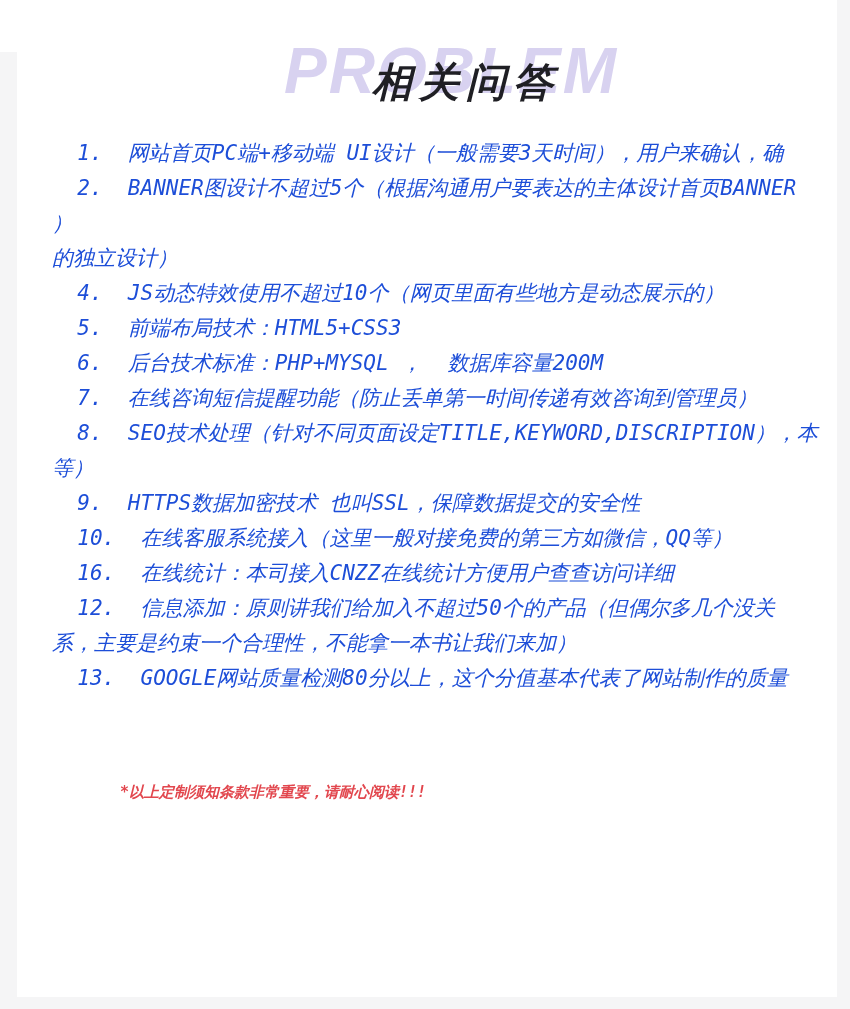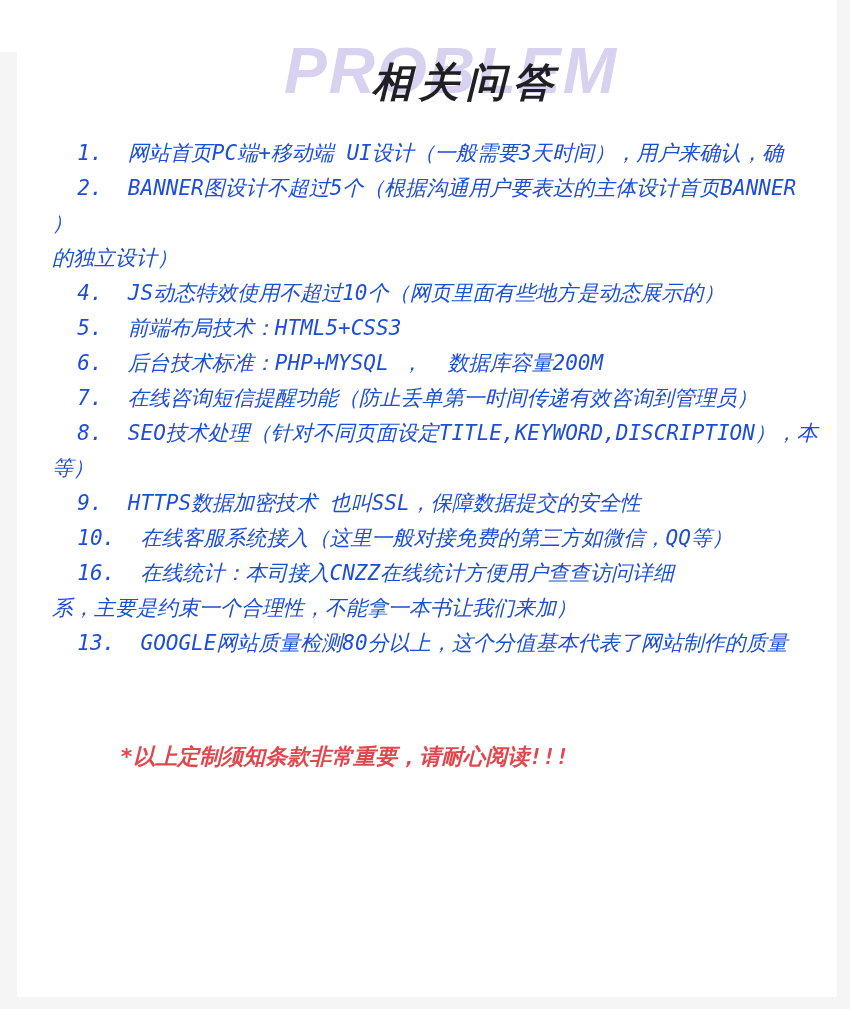--- a/index.html
+++ b/index.html
@@ -77,21 +77,21 @@
   .qa-line {
     height: 35px;
     line-height: 35px;
     white-space: pre;
     overflow: visible;
   }
   .notice {
     margin-top: 82px;
     margin-left: 103px;
     font-family: "DejaVu Sans Mono", "DejaVu Sans", sans-serif;
-    font-size: 22px;
+    font-size: 15px;
     line-height: 28px;
     font-weight: bold;
     color: #e2474e;
     white-space: pre;
   }
 </style>
 </head>
 <body>
 
 <div class="stage" style="background: rgb(245, 245, 246);">
@@ -107,19 +107,20 @@
         <div class="qa-line">的独立设计）</div>
         <div class="qa-line">  4.  JS动态特效使用不超过10个（网页里面有些地方是动态展示的）</div>
         <div class="qa-line">  5.  前端布局技术：HTML5+CSS3</div>
         <div class="qa-line">  6.  后台技术标准：PHP+MYSQL ，  数据库容量200M</div>
         <div class="qa-line">  7.  在线咨询短信提醒功能（防止丢单第一时间传递有效咨询到管理员）</div>
         <div class="qa-line">  8.  SEO技术处理（针对不同页面设定TITLE,KEYWORD,DISCRIPTION），本</div>
         <div class="qa-line">等）</div>
         <div class="qa-line">  9.  HTTPS数据加密技术 也叫SSL，保障数据提交的安全性</div>
         <div class="qa-line">  10.  在线客服系统接入（这里一般对接免费的第三方如微信，QQ等）</div>
         <div class="qa-line">  16.  在线统计：本司接入CNZZ在线统计方便用户查查访问详细</div>
+        <div class="qa-line">  12.  信息添加：原则讲我们给加入不超过50个的产品（但偶尔多几个没关</div>
         <div class="qa-line">系，主要是约束一个合理性，不能拿一本书让我们来加）</div>
         <div class="qa-line">  13.  GOOGLE网站质量检测80分以上，这个分值基本代表了网站制作的质量</div>
       </div>
     <div class="notice" style="color: rgb(226, 71, 78);">*以上定制须知条款非常重要，请耐心阅读!!!</div>
   </div>
   <div class="corner-patch"></div>
 </div>
 
 </body></html>

